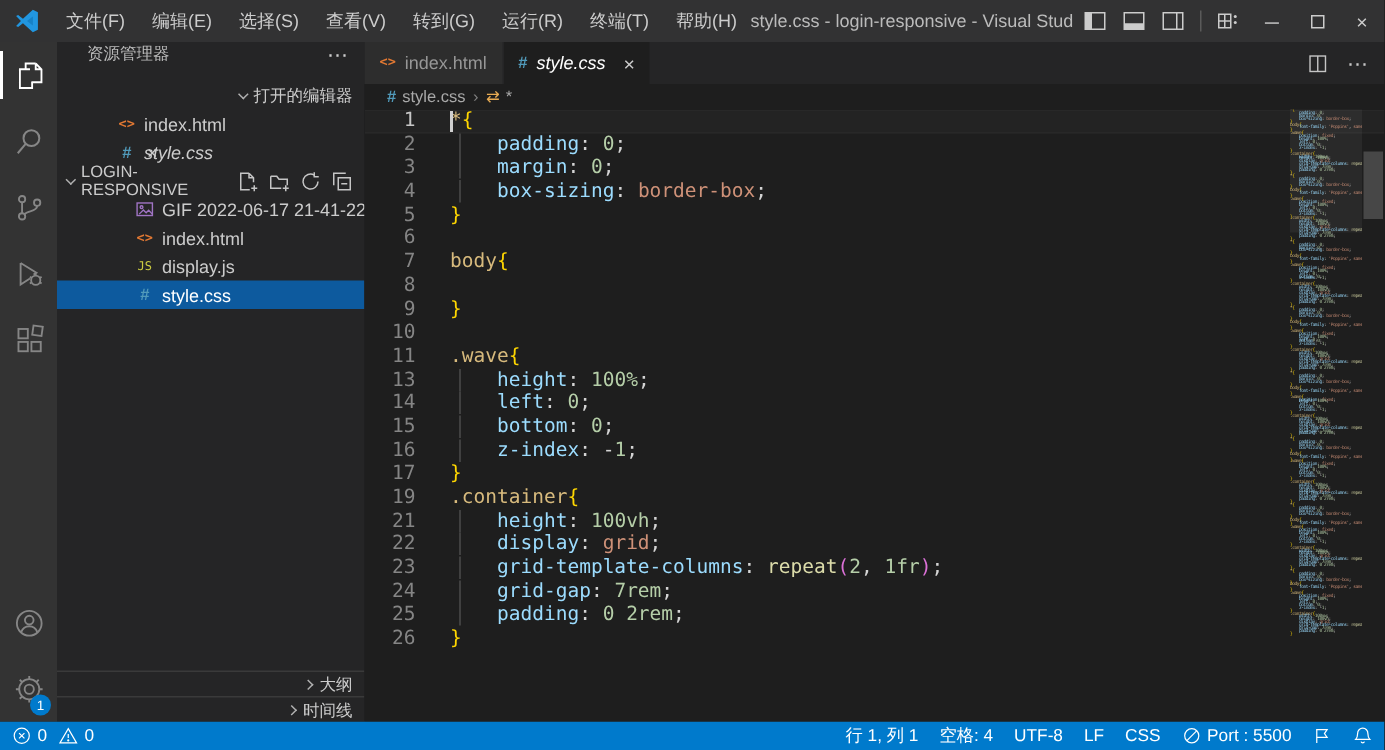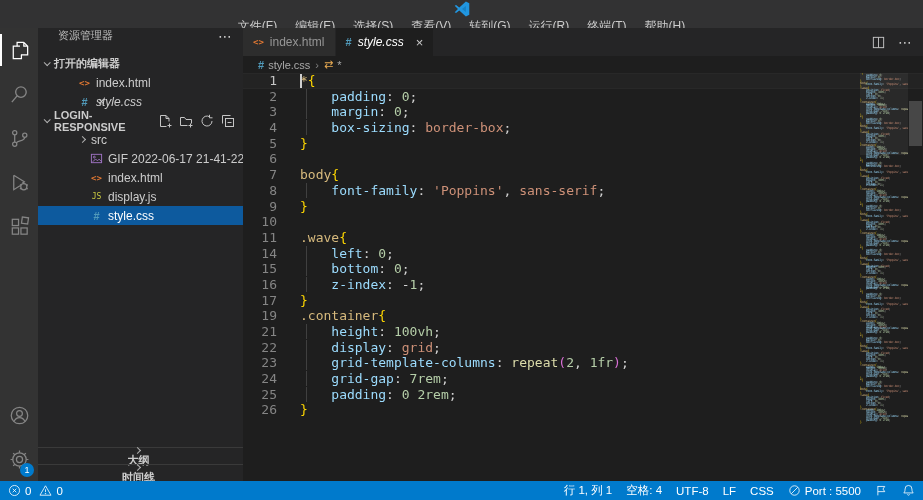--- a/index.html
+++ b/index.html
@@ -5,21 +5,21 @@
   * { margin:0; padding:0; box-sizing:border-box; }
   html,body { width:923px; height:500px; overflow:hidden; }
   body {
     font-family:"Liberation Sans","DejaVu Sans",sans-serif;
     background:var(--editor-bg,#1e1e1e); color:#cccccc; font-size:12px;
     -webkit-font-smoothing:antialiased;
   }
   svg { display:block; }
 
   
-  .titlebar { height:28px; background:var(--titlebar-bg); display:flex; align-items:center; color:#cccccc;flex-direction:column; }
+  .titlebar { height:28px; background:var(--titlebar-bg); display:flex; align-items:center; color:#cccccc; }
   .tb-logo { width:18px; height:18px; margin:0 8px 0 9px; flex:0 0 auto; }
   .menubar { display:flex; height:100%; }
   .menu-item { padding:0 9px; display:flex; align-items:center; font-size:12px; color:#cccccc; cursor:default; }
   .tb-title { flex:1; text-align:center; font-size:12px; color:#bbbbbb; white-space:nowrap; overflow:hidden; }
   .tb-layout { display:flex; align-items:center; gap:10px; padding:0 6px; color:#cccccc; }
   .tb-layout .sep { width:1px; height:14px; background:#5a5a5a; }
   .tb-win { display:flex; height:100%; }
   .tb-win > div { width:30px; display:flex; align-items:center; justify-content:center; color:#cccccc; font-size:13px; }
   .maxbox { width:9px; height:9px; border:1px solid #cccccc; }
 
@@ -33,42 +33,42 @@
   .ab-item.active::before { content:""; position:absolute; left:0; top:6px; bottom:6px; width:2px; background:#ffffff; }
   .ab-item svg { width:23px; height:23px; }
   .ab-spacer { flex:1; }
   .ab-badge { position:absolute; right:4px; bottom:4px; min-width:14px; height:14px; border-radius:50%;
     background:var(--accent); color:#fff; font-size:9px; display:flex; align-items:center; justify-content:center; }
 
   
   .sidebar { width:205px; background:var(--sidebar-bg); display:flex; flex-direction:column; flex:0 0 auto; font-size:12px; overflow:hidden; }
   .sb-title { height:26px; display:flex; padding:0 10px 0 20px; font-size:11px; color:#bbbbbb; }
   .sb-title .dots { margin-left:auto; font-size:14px; letter-spacing:1px; color:#cccccc; }
-  .sb-section { height:19px; display:flex; align-items:center; padding:0 8px 0 4px; font-weight:bold; font-size:11px; color:#cccccc; }
+  .sb-section { height:19px; display:flex; align-items:center; padding:0 8px 0 4px; font-weight:normal; font-size:11px; color:#cccccc;justify-content:flex-end; }
   .sb-section .chev { margin:0 5px 0 2px; }
   .chev { display:inline-block; width:5px; height:5px; border-right:1.2px solid #b0b0b0; border-bottom:1.2px solid #b0b0b0; flex:0 0 auto; }
   .chev.down { transform:rotate(45deg) translateY(-1px); }
   .chev.right { transform:rotate(-45deg); }
   .sb-actions { margin-left:auto; display:flex; gap:7px; color:#c5c5c5; }
   .sb-actions svg { width:14px; height:14px; }
   .row { height:19px; display:flex; align-items:center; white-space:nowrap; color:#cccccc; }
   .row .ficon { width:13px; margin-right:5px; flex:0 0 auto; display:flex; justify-content:center; }
   .row.selected { background:var(--selection-bg); color:#ffffff; }
   .oe-row { padding-left:40px; }
   .oe-row .close-x { position:absolute; left:60px; font-size:12px; color:#cccccc; }
   .oe-row { position:relative; }
   .tree-row { padding-left:52px; }
   .tree-row.folder-row { padding-left:42px; }
   .tree-row.folder-row .chev { margin-right:6px; }
   .italic { font-style:italic; }
   .icon-html { color:var(--icon-html); font-weight:bold; font-size:9px; font-family:"DejaVu Sans Mono",monospace; }
   .icon-css { color:var(--icon-css); font-weight:bold; font-size:11px; }
   .icon-js  { color:var(--icon-js); font-weight:normal; font-size:8px; font-family:"DejaVu Sans Mono",monospace; }
   .icon-img svg { width:13px; height:13px; color:var(--icon-image); }
-  .sb-bottom { border-top:1px solid #3a3a3a;flex-direction:column; }
+  .sb-bottom { border-top:1px solid #3a3a3a; }
 
   
   .editor-col { flex:1; display:flex; flex-direction:column; position:relative; background:var(--editor-bg); min-width:0; }
   .tabbar { height:28px; background:var(--tabbar-bg); display:flex; align-items:stretch; flex:0 0 auto; }
   .tab { display:flex; align-items:center; padding:0 10px; gap:6px; font-size:12px; color:#969696; background:var(--tab-inactive-bg); border-right:1px solid #252526; }
   .tab.active { background:var(--editor-bg); color:#ffffff; }
   .tab .tab-close { font-size:13px; margin-left:6px; color:#cccccc; }
   .tab-actions { margin-left:auto; display:flex; align-items:center; gap:12px; padding:0 10px; color:#c5c5c5; }
   .tab-actions svg { width:15px; height:15px; }
   .tab-actions .dots { font-size:14px; letter-spacing:1px; }
@@ -246,24 +246,20 @@
             <path d="M9.5 0.8v3h3"></path>
           </svg>
         <svg viewBox="0 0 14 14" fill="none" stroke="currentColor">
             <rect x="4.5" y="4.5" width="8" height="8"></rect>
             <path d="M6.5 8.5h4"></path>
             <path d="M1.5 9.5v-8h8"></path>
           </svg>
       </span>
     </div>
 
-    <div class="row tree-row folder-row">
-      <span class="chev right"></span>
-      <span>src</span>
-    </div>
     <div class="row tree-row">
       <span class="ficon icon-img">
         <svg viewBox="0 0 14 14" fill="none" stroke="currentColor">
             <rect x="1.5" y="2.5" width="11" height="9"></rect>
             <circle cx="4.7" cy="5.5" r="1"></circle>
             <path d="M3 10.5l3-3 2 2 1.8-1.8 2.7 2.8"></path>
           </svg>
       </span>
       <span>GIF 2022-06-17 21-41-22.gif</span>
     </div>
@@ -344,33 +340,36 @@
         <div class="code-line">
           <span class="ln">6</span>
           <span class="lt"></span>
         </div>
         <div class="code-line">
           <span class="ln">7</span>
           <span class="lt"><span class="tk-sel">body</span><span class="tk-b1">{</span></span>
         </div>
         <div class="code-line">
           <span class="ln">8</span>
-          <span class="lt"><span class="tk-ind">    </span><span class="tk-prop">font-family</span><span class="tk-pun">: </span><span class="tk-str">'Poppins'</span><span class="tk-pun">, </span><span class="tk-val">sans-serif</span><span class="tk-pun">;</span></span>
         </div>
         <div class="code-line">
           <span class="ln">9</span>
           <span class="lt"><span class="tk-b1">}</span></span>
         </div>
         <div class="code-line">
           <span class="ln">10</span>
           <span class="lt"></span>
         </div>
         <div class="code-line">
           <span class="ln">11</span>
           <span class="lt"><span class="tk-sel">.wave</span><span class="tk-b1">{</span></span>
+        </div>
+        <div class="code-line">
+          <span class="ln">13</span>
+          <span class="lt"><span class="tk-ind">    </span><span class="tk-prop">height</span><span class="tk-pun">: </span><span class="tk-num">100%</span><span class="tk-pun">;</span></span>
         </div>
         <div class="code-line">
           <span class="ln">14</span>
           <span class="lt"><span class="tk-ind">    </span><span class="tk-prop">left</span><span class="tk-pun">: </span><span class="tk-num">0</span><span class="tk-pun">;</span></span>
         </div>
         <div class="code-line">
           <span class="ln">15</span>
           <span class="lt"><span class="tk-ind">    </span><span class="tk-prop">bottom</span><span class="tk-pun">: </span><span class="tk-num">0</span><span class="tk-pun">;</span></span>
         </div>
         <div class="code-line">

